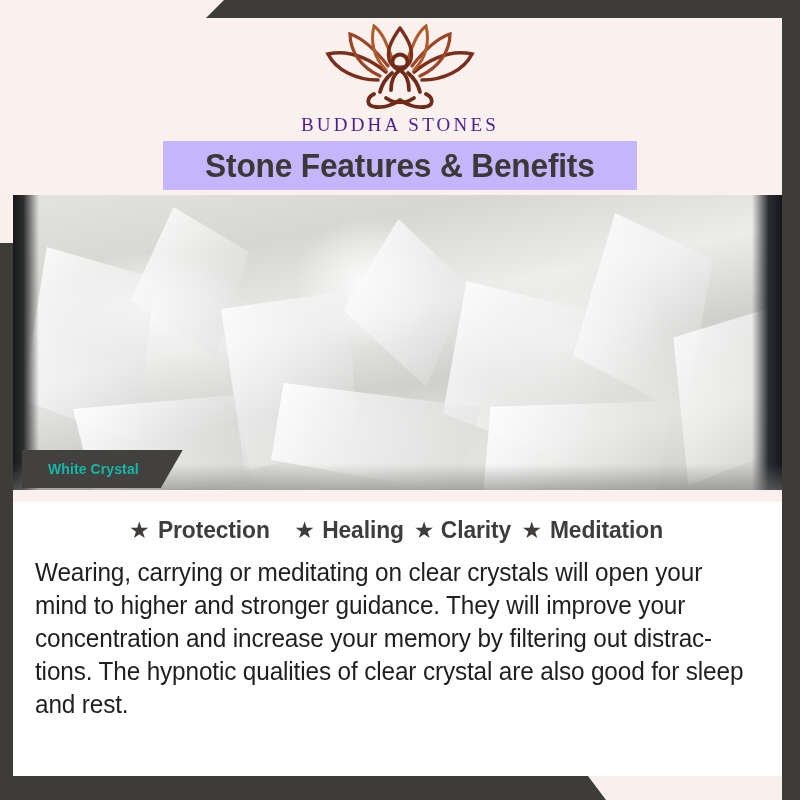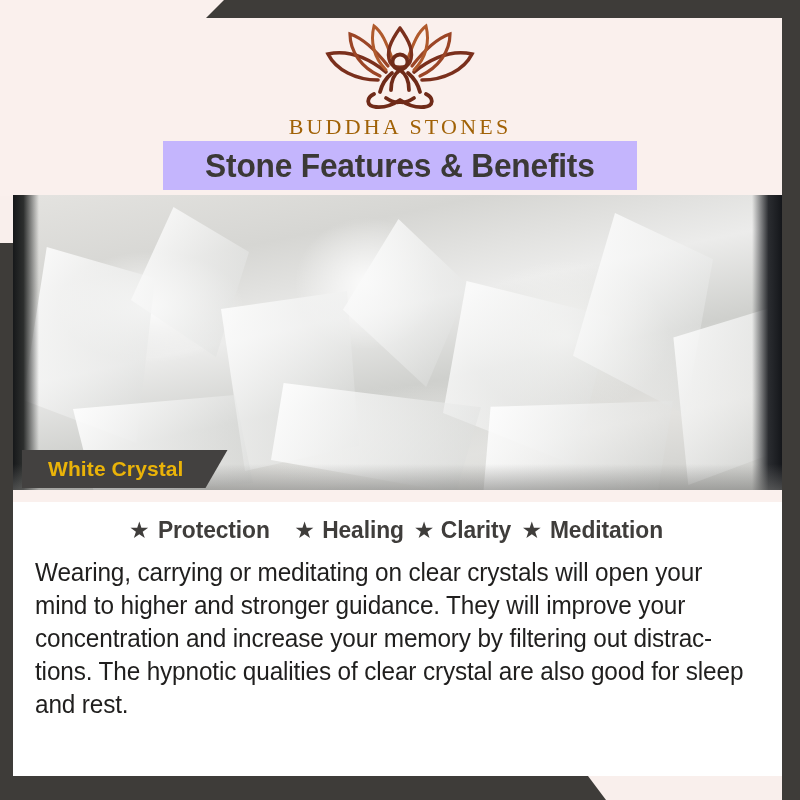--- a/index.html
+++ b/index.html
@@ -84,23 +84,23 @@
     align-items: center;
   }
   .logo-mark {
     width: 176px;
     height: 88px;
     display: block;
   }
   .logo-wordmark {
     margin-top: 4px;
     font-family: "Liberation Serif", serif;
-    font-size: 22px;
+    font-size: 19px;
     letter-spacing: 3.2px;
-    color: #a16207;
+    color: #4c1d95;
     font-weight: 400;
     white-space: nowrap;
   }
 
   
   .title-banner {
     position: absolute;
     left: 163px;
     top: 141px;
     width: 474px;
@@ -188,22 +188,22 @@
     padding-right: 44px;
     background: #434140;
     display: flex;
     align-items: center;
     clip-path: polygon(0 0, 100% 0, calc(100% - 22px) 100%, 0 100%);
     z-index: 4;
   }
   .stone-tag-label {
     font-family: "Liberation Sans", sans-serif;
     font-weight: bold;
-    font-size: 21px;
-    color: #eab308;
+    font-size: 14px;
+    color: #14b8a6;
     letter-spacing: 0.1px;
     white-space: nowrap;
   }
 
   
   .sep-strip {
     position: absolute;
     left: 13px;
     top: 490px;
     width: 769px;

